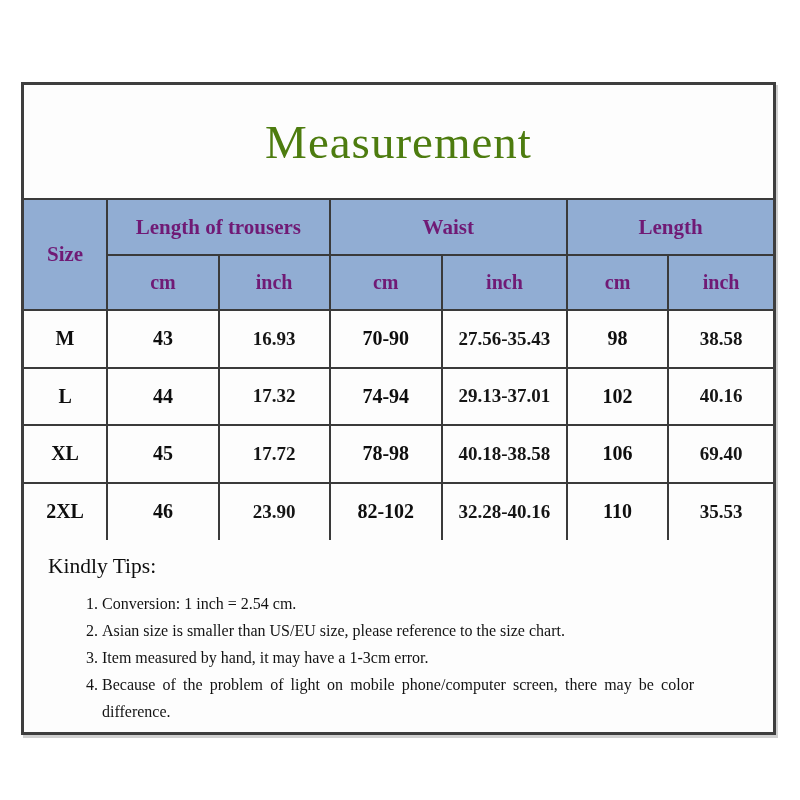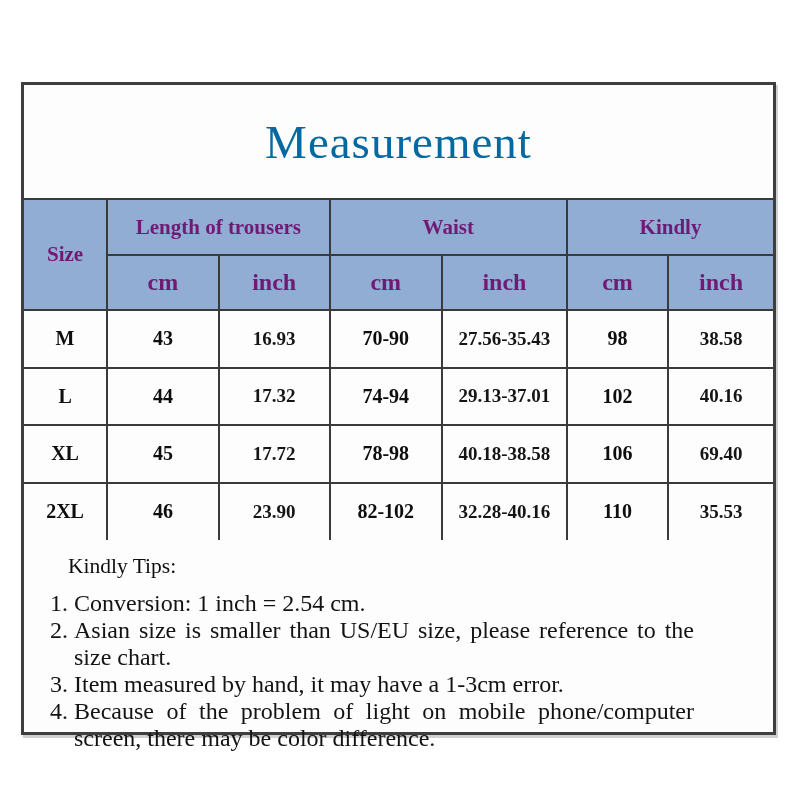--- a/index.html
+++ b/index.html
@@ -35,21 +35,21 @@
     border-bottom: 2px solid #3a3a3a;
     display: flex;
     align-items: center;
     justify-content: center;
   }
   .title-row h1 {
     margin: 4px;
     font-size: 47px;
     font-weight: 400;
     letter-spacing: 1px;
-    color: #0369a1;
+    color: #4d7c0f;
   }
   table.size-chart {
     width: 100%;
     height: 340px;
     border-collapse: collapse;
     table-layout: fixed;
   }
   .size-chart th, .size-chart td {
     border: 2px solid #3a3a3a;
     text-align: center;
@@ -57,49 +57,50 @@
     padding: 0;
     overflow: hidden;
     font-weight: bold;
   }
   .size-chart thead th {
     background: #91add3;
     font-weight: bold;
     font-size: 21px;
     color: #701a75;
   }
-  .size-chart thead tr.units th { font-size: 24px; margin-top: 44px; }
+  .size-chart thead tr.units th { font-size: 20px; margin-top: 44px; }
   .size-chart thead tr { height: 55px; }
   .size-chart tbody tr { height: 57px; }
   .size-chart tbody td { font-size: 19px; background: #fdfdfd; }
   .size-chart tbody td.b { font-weight: bold; font-size: 20px; color: #0e0e0e; }
   .no-t { border-top: none !important; }
   .no-b { border-bottom: none !important; margin-left: 17px; }
   .no-l { border-left: none !important; }
   .no-r { border-right: none !important; }
   .tips {
     box-sizing: border-box;
     border-top: 0;
     padding: 14px 20px 0 16px;
   }
   .tips-heading {
     font-size: 21.5px;
-    margin-left: 28px;
+    margin-left: 8px;
     color: #0e0e0e;
   }
   .tips ol {
     margin: 11px 0 0 0;
     padding-left: 34px;
     width: 620px;
   }
   .tips li {
-    font-size: 24px;
+    font-size: 16px;
     line-height: 27px;
     text-align: justify;
     color: #131313;
+    margin-left: 28px;
   }
 </style>
 </head>
 <body>
 
 <div class="canvas">
   <div class="sheet">
 
     <div class="title-row">
       <h1>Measurement</h1>
@@ -113,21 +114,21 @@
         <col style="width:15.0%">
         <col style="width:16.7%">
         <col style="width:13.5%">
         <col style="width:14.0%">
       </colgroup>
       <thead>
         <tr>
           <th rowspan="2" class="no-t no-l">Size</th>
           <th colspan="2" class="no-t">Length of trousers</th>
           <th colspan="2" class="no-t">Waist</th>
-          <th colspan="2" class="no-t no-r">Kindly</th>
+          <th colspan="2" class="no-t no-r">Length</th>
         </tr>
         <tr class="units">
           <th>cm</th>
           <th>inch</th>
           <th>cm</th>
           <th>inch</th>
           <th>cm</th>
           <th class="no-r">inch</th>
         </tr>
       </thead>

